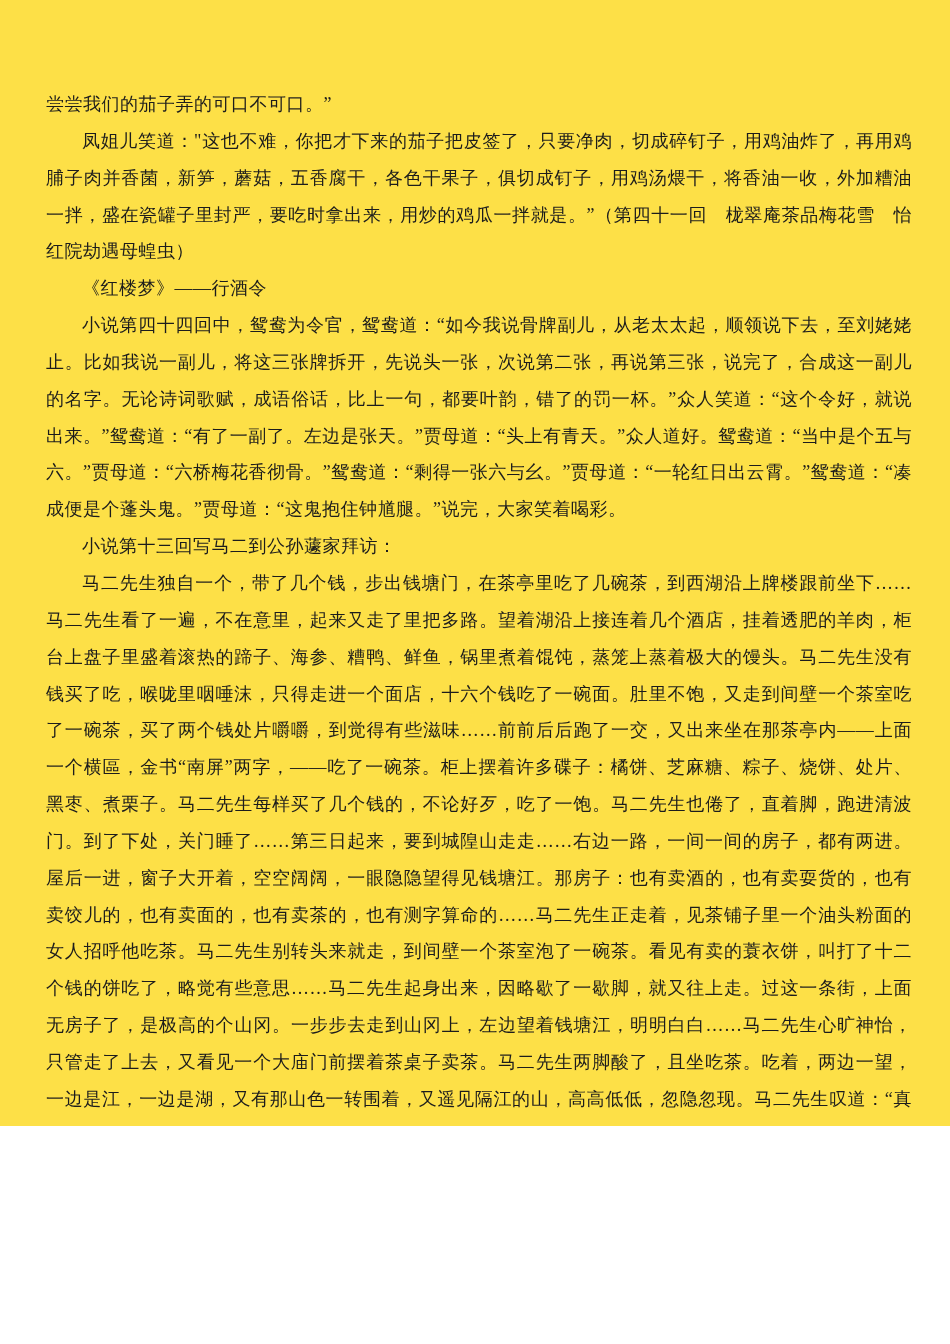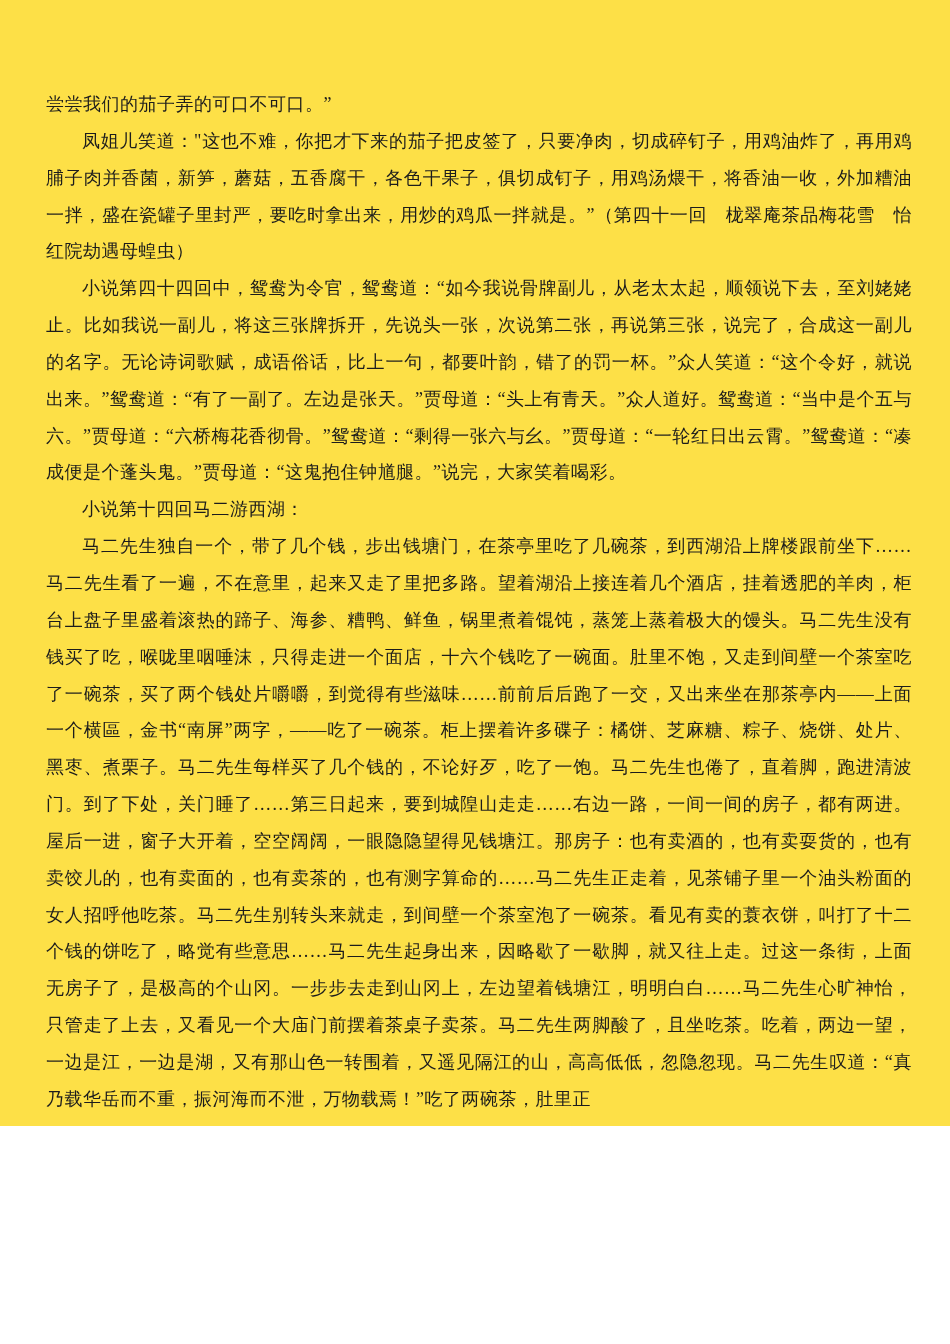--- a/index.html
+++ b/index.html
@@ -35,17 +35,18 @@
     text-indent: 2em;
   }
 </style>
 </head>
 <body>
 
 <div class="page">
   <div class="content">
     <p class="para">尝尝我们的茄子弄的可口不可口。”</p>
     <p class="para indent">凤姐儿笑道："这也不难，你把才下来的茄子把皮签了，只要净肉，切成碎钉子，用鸡油炸了，再用鸡脯子肉并香菌，新笋，蘑菇，五香腐干，各色干果子，俱切成钉子，用鸡汤煨干，将香油一收，外加糟油一拌，盛在瓷罐子里封严，要吃时拿出来，用炒的鸡瓜一拌就是。”（第四十一回　栊翠庵茶品梅花雪　怡红院劫遇母蝗虫）</p>
+    <p class="para indent">《红楼梦》——行酒令</p>
     <p class="para indent">小说第四十四回中，鸳鸯为令官，鸳鸯道：“如今我说骨牌副儿，从老太太起，顺领说下去，至刘姥姥止。比如我说一副儿，将这三张牌拆开，先说头一张，次说第二张，再说第三张，说完了，合成这一副儿的名字。无论诗词歌赋，成语俗话，比上一句，都要叶韵，错了的罚一杯。”众人笑道：“这个令好，就说出来。”鸳鸯道：“有了一副了。左边是张天。”贾母道：“头上有青天。”众人道好。鸳鸯道：“当中是个五与六。”贾母道：“六桥梅花香彻骨。”鸳鸯道：“剩得一张六与幺。”贾母道：“一轮红日出云霄。”鸳鸯道：“凑成便是个蓬头鬼。”贾母道：“这鬼抱住钟馗腿。”说完，大家笑着喝彩。</p>
-    <p class="para indent">小说第十四回马二游西湖：</p>
+    <p class="para indent">小说第十三回写马二到公孙蘧家拜访：</p>
     <p class="para indent">马二先生独自一个，带了几个钱，步出钱塘门，在茶亭里吃了几碗茶，到西湖沿上牌楼跟前坐下……马二先生看了一遍，不在意里，起来又走了里把多路。望着湖沿上接连着几个酒店，挂着透肥的羊肉，柜台上盘子里盛着滚热的蹄子、海参、糟鸭、鲜鱼，锅里煮着馄饨，蒸笼上蒸着极大的馒头。马二先生没有钱买了吃，喉咙里咽唾沫，只得走进一个面店，十六个钱吃了一碗面。肚里不饱，又走到间壁一个茶室吃了一碗茶，买了两个钱处片嚼嚼，到觉得有些滋味……前前后后跑了一交，又出来坐在那茶亭内——上面一个横區，金书“南屏”两字，——吃了一碗茶。柜上摆着许多碟子：橘饼、芝麻糖、粽子、烧饼、处片、黑枣、煮栗子。马二先生每样买了几个钱的，不论好歹，吃了一饱。马二先生也倦了，直着脚，跑进清波门。到了下处，关门睡了……第三日起来，要到城隍山走走……右边一路，一间一间的房子，都有两进。屋后一进，窗子大开着，空空阔阔，一眼隐隐望得见钱塘江。那房子：也有卖酒的，也有卖耍货的，也有卖饺儿的，也有卖面的，也有卖茶的，也有测字算命的……马二先生正走着，见茶铺子里一个油头粉面的女人招呼他吃茶。马二先生别转头来就走，到间壁一个茶室泡了一碗茶。看见有卖的蓑衣饼，叫打了十二个钱的饼吃了，略觉有些意思……马二先生起身出来，因略歇了一歇脚，就又往上走。过这一条街，上面无房子了，是极高的个山冈。一步步去走到山冈上，左边望着钱塘江，明明白白……马二先生心旷神怡，只管走了上去，又看见一个大庙门前摆着茶桌子卖茶。马二先生两脚酸了，且坐吃茶。吃着，两边一望，一边是江，一边是湖，又有那山色一转围着，又遥见隔江的山，高高低低，忽隐忽现。马二先生叹道：“真乃载华岳而不重，振河海而不泄，万物载焉！”吃了两碗茶，肚里正</p>
   </div>
 </div>
 
 </body></html>

